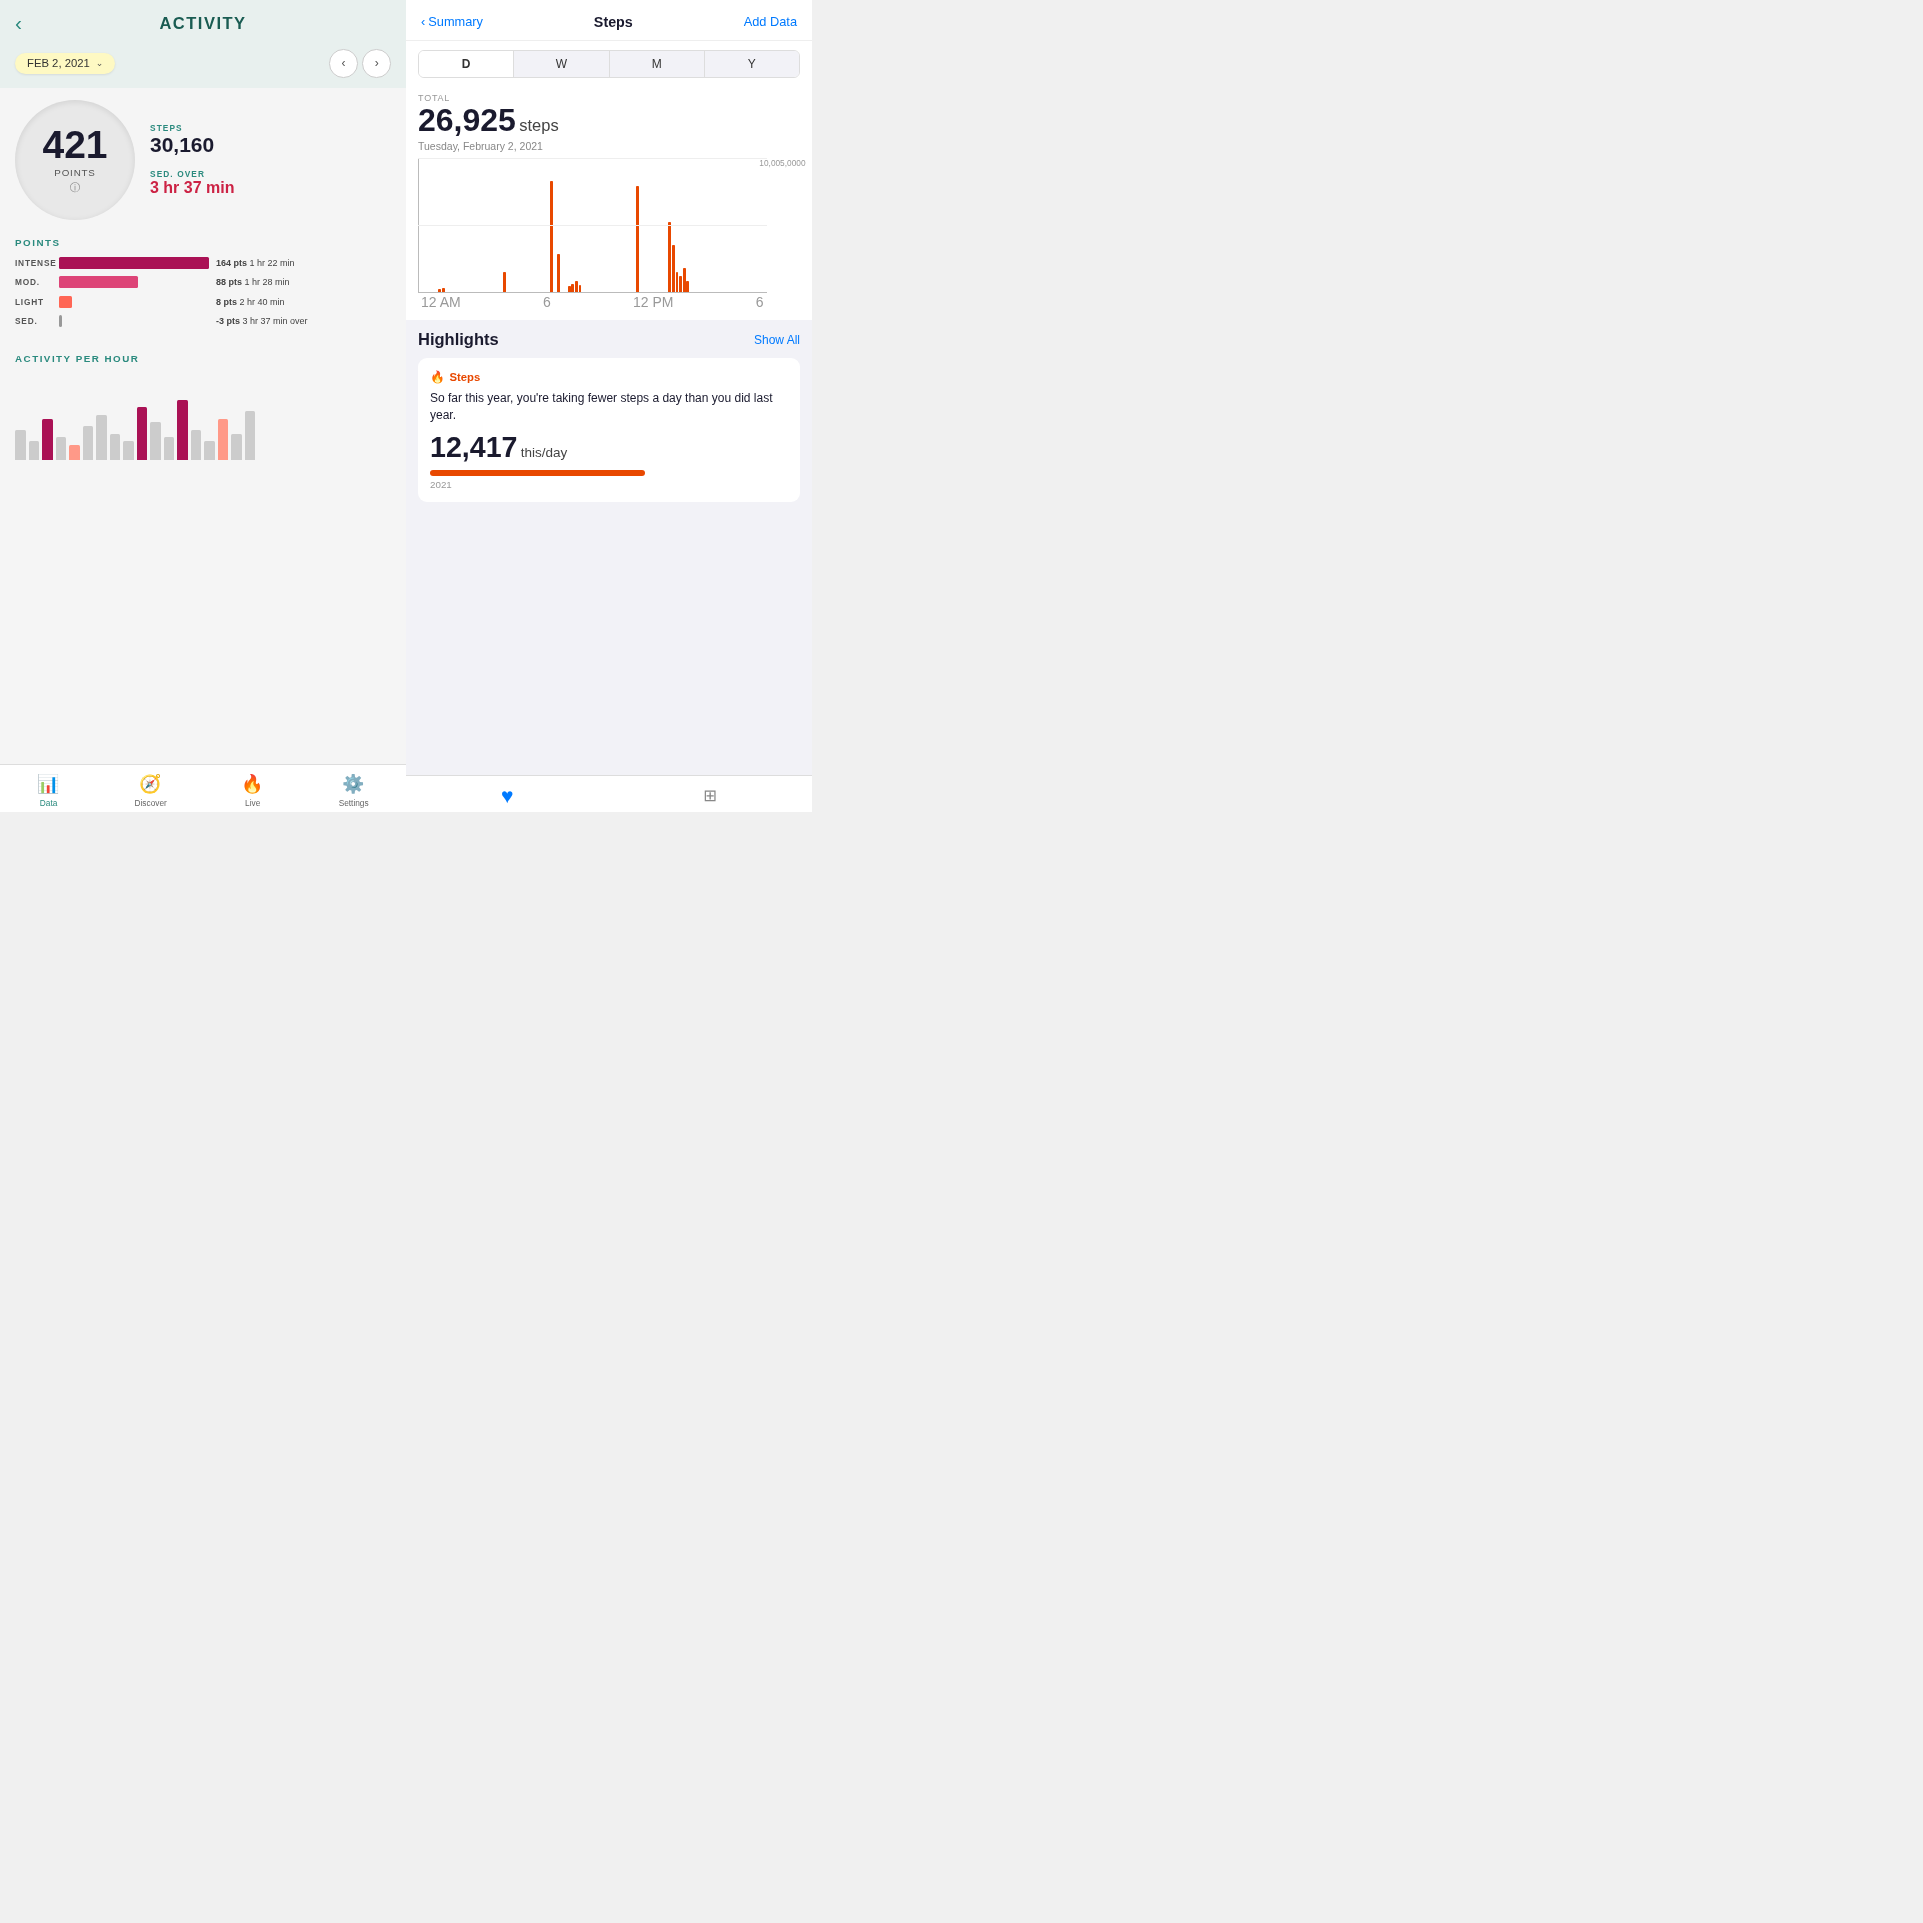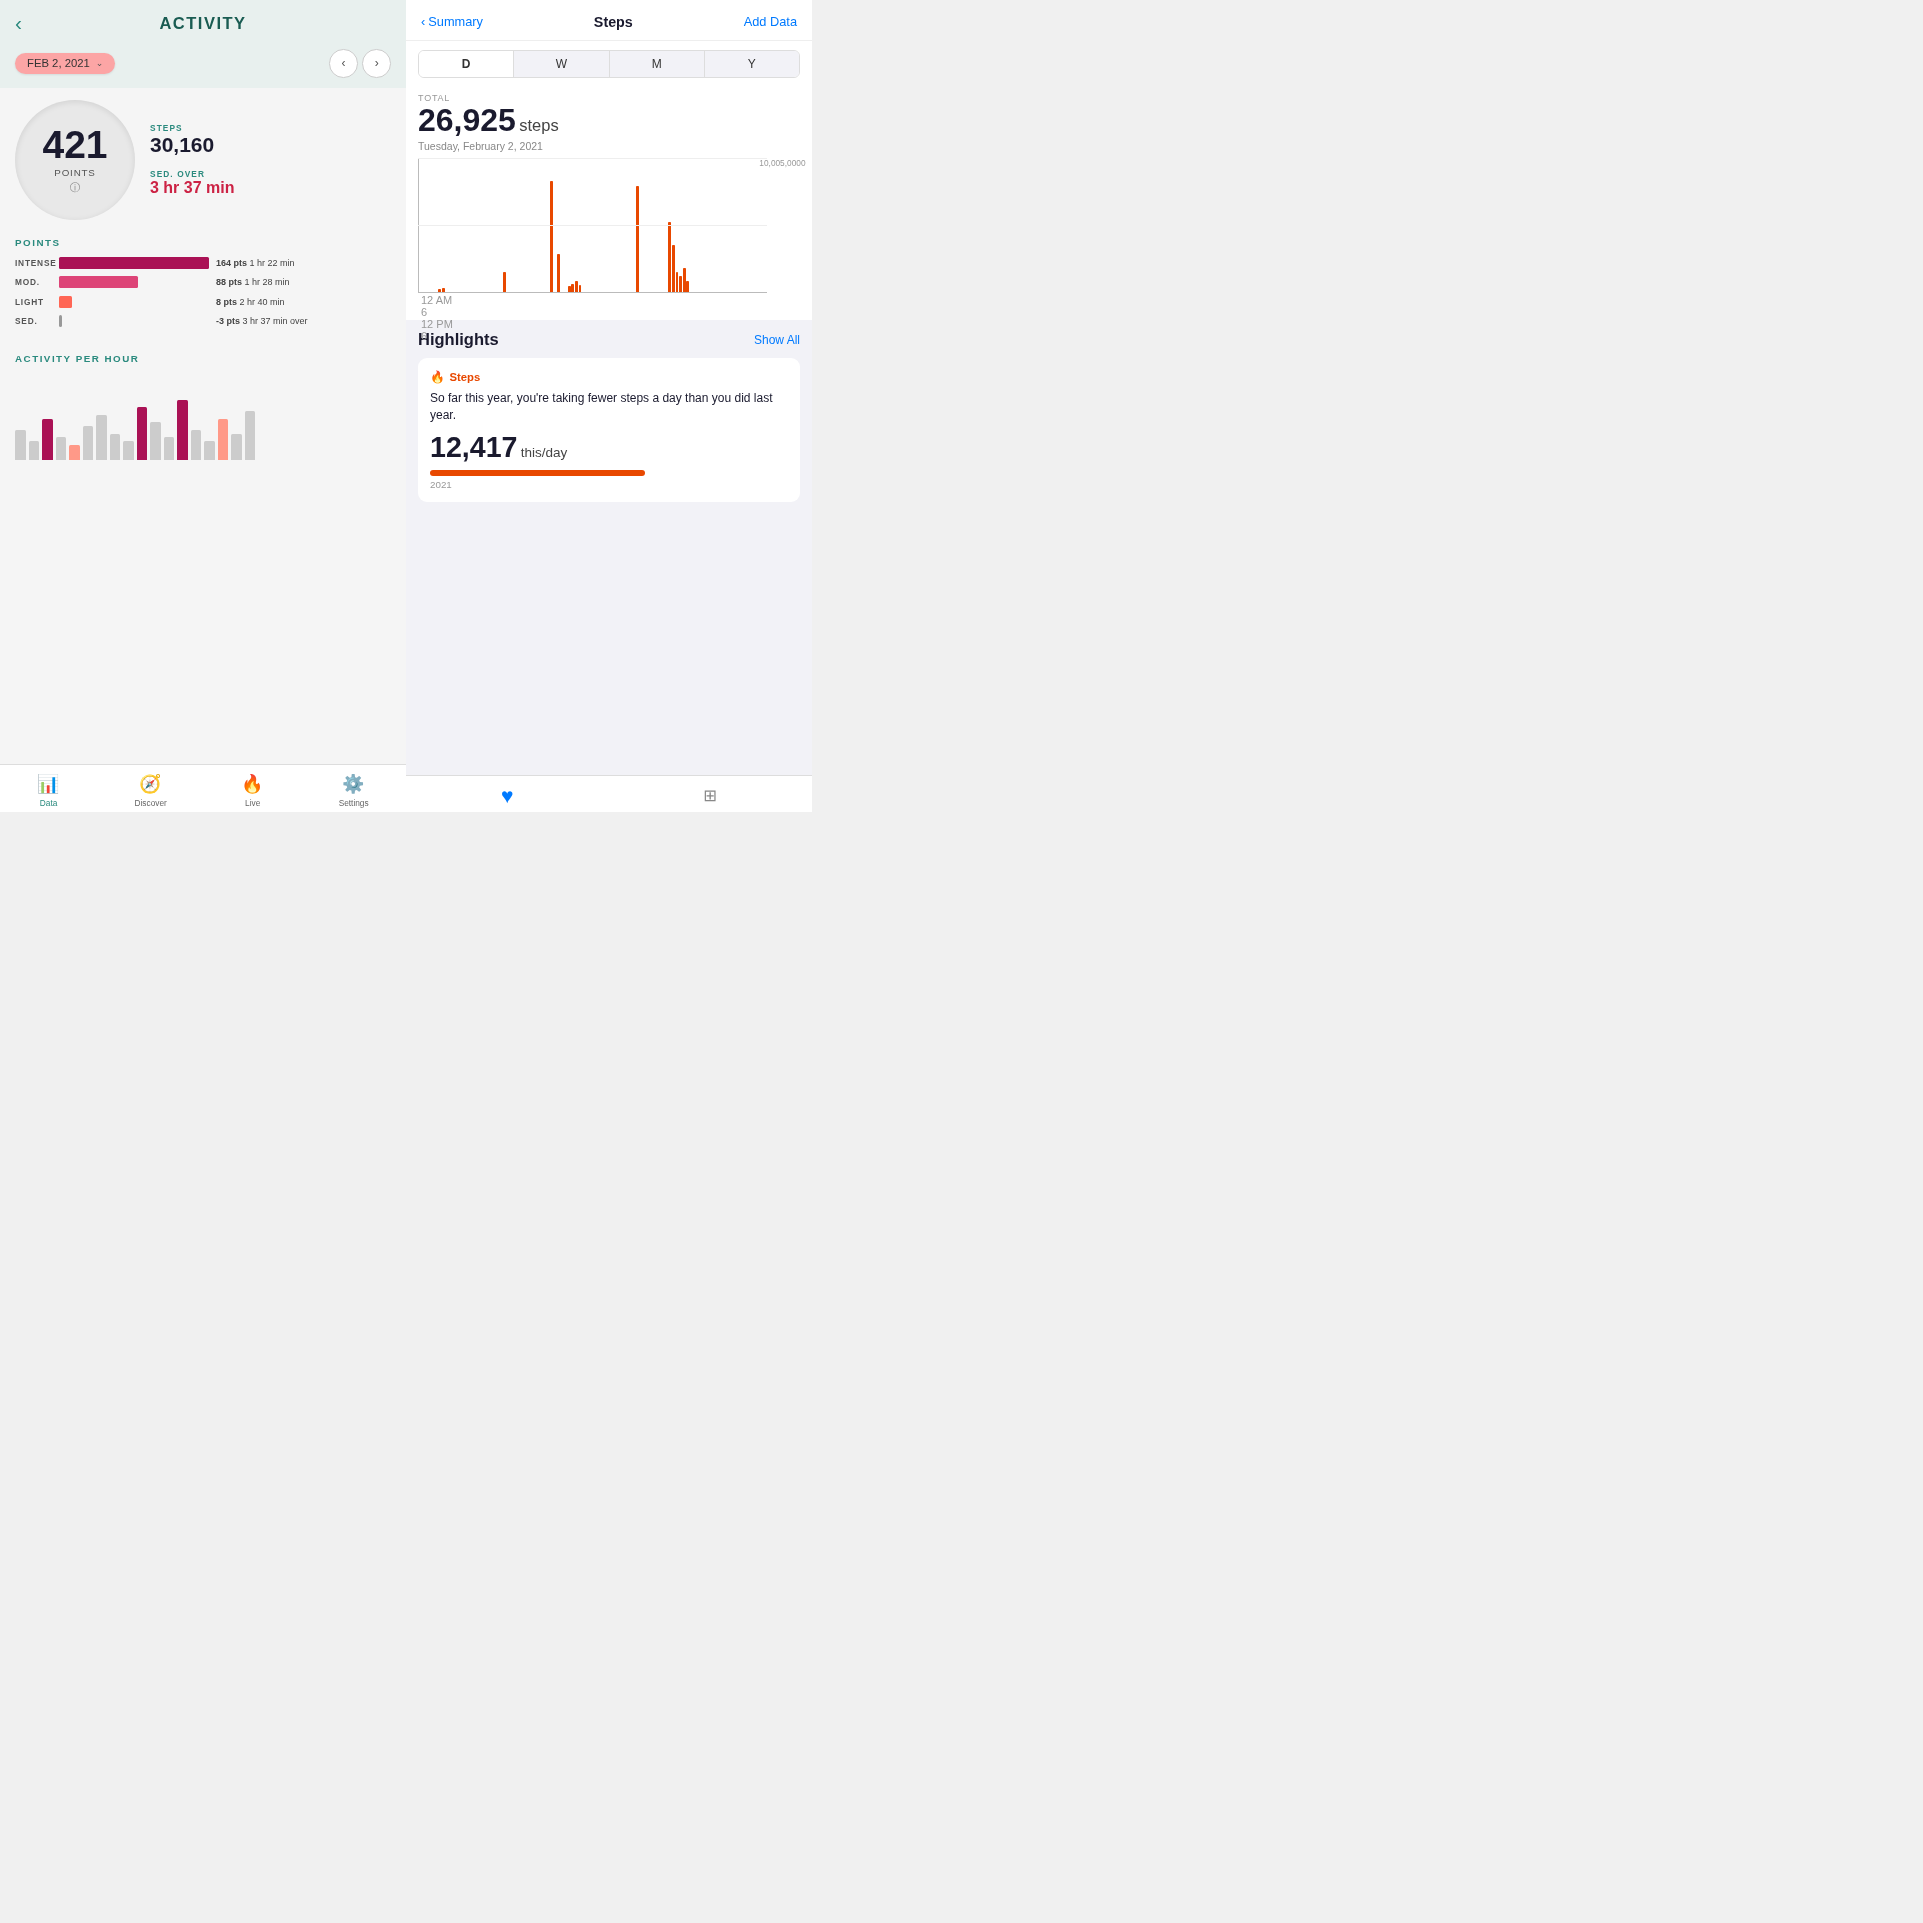--- a/index.html
+++ b/index.html
@@ -48,21 +48,21 @@
 
     .date-bar {
       background: #e8f0ee;
       padding: 6px 15px 10.5px;
       display: flex;
       align-items: center;
       justify-content: space-between;
     }
 
     .date-pill {
-      background: #fca5a5;
+      background: #fef9c3;
       border-radius: 15px;
       padding: 4.5px 12px;
       display: flex;
       align-items: center;
       gap: 6px;
       font-size: 11.3px;
       font-weight: 500;
       color: #333;
       box-shadow: 0 0.8px 2.3px rgba(0,0,0,0.1);
     }
@@ -398,23 +398,22 @@
       flex-direction: row;
       justify-content: space-between;
       font-size: 8.3px;
       color: #999;
     }
 
     .chart-x-labels {
       display: flex;
       justify-content: space-between;
       padding: 1.5px 3px 0;
-      font-size: 11px;
+      font-size: 14px;
       color: #999;
-      flex-direction: column;
     }
 
     .chart-gridline {
       position: absolute;
       left: 0;
       right: 0;
       border-top: 0.8px solid #eee;
     }
 
     

